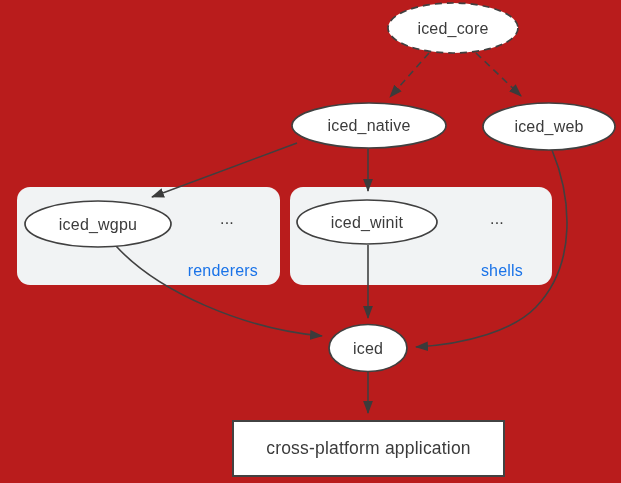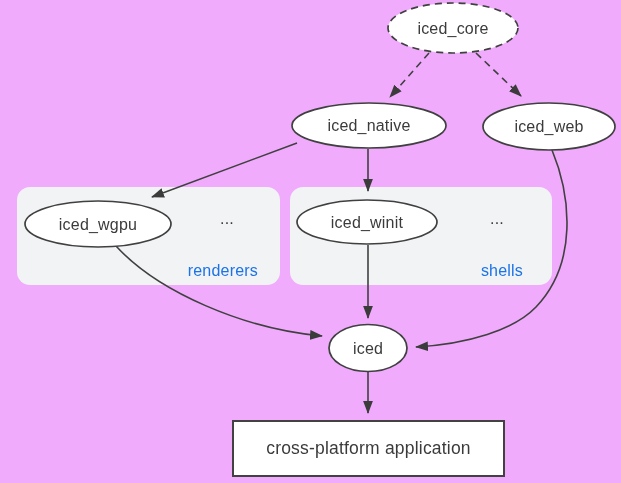--- a/index.html
+++ b/index.html
@@ -4,21 +4,21 @@
 <style>
   html, body {
     margin: 0;
     padding: 0;
     background: #ffffff;
   }
   .diagram-root {
     position: relative;
     width: 621px;
     height: 483px;
-    background: #f0abfc;
+    background: #b91c1c;
     font-family: "Liberation Sans", sans-serif;
     overflow: hidden;
   }
   svg { display: block; }
   text {
     font-family: "Liberation Sans", sans-serif;
     font-size: 16px;
     fill: #3b3b3b;
     letter-spacing: 0.2px;
   }

